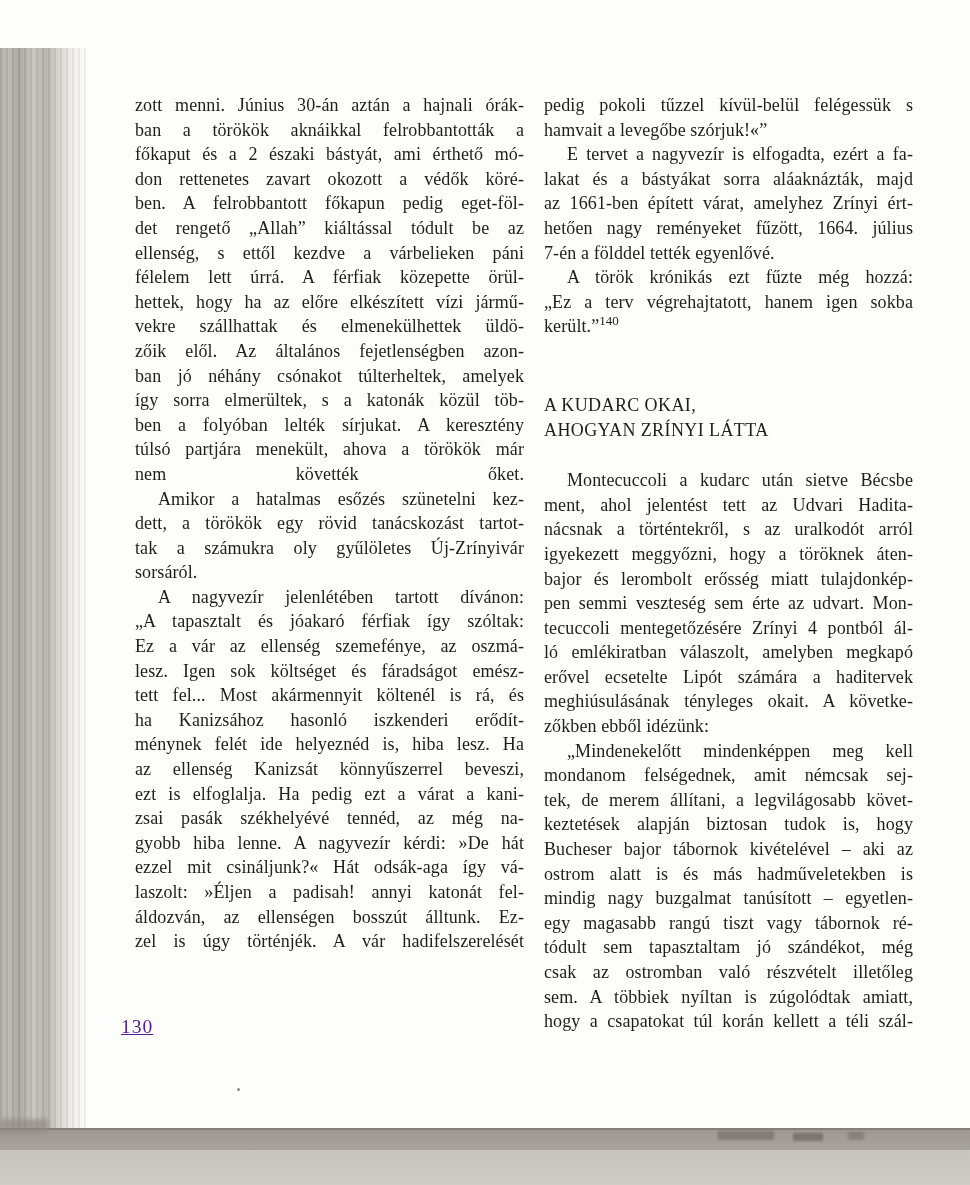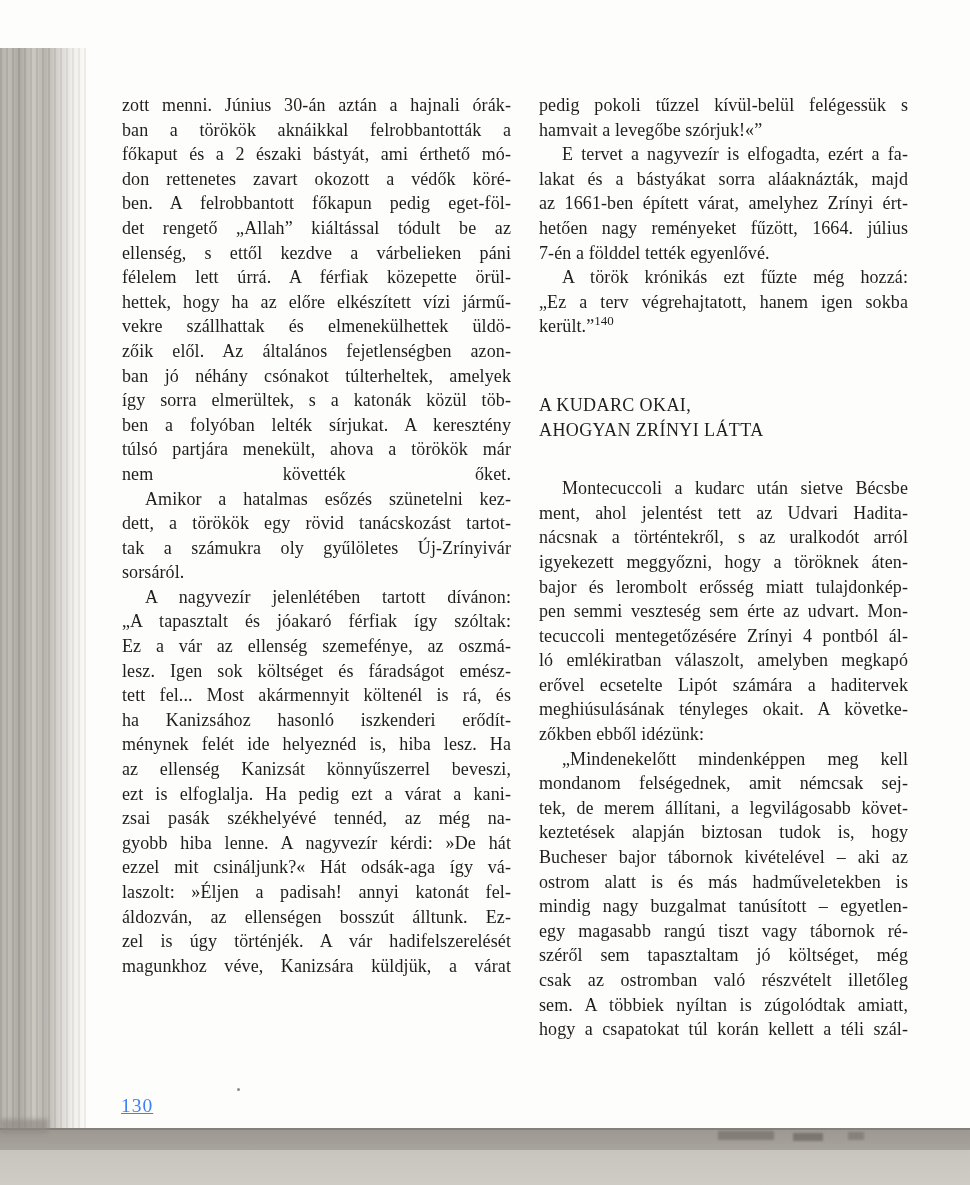--- a/index.html
+++ b/index.html
@@ -30,37 +30,37 @@
     background:linear-gradient(#c8c5bf,#cfccc6);
   }
   .corner-dark{position:absolute;left:0;top:1119px;width:48px;height:14px;background:#8f8a84;filter:blur(2px);opacity:.7;}
   .smudge{position:absolute;background:#57534d;filter:blur(1px);}
   .smudge.s1{left:718px;top:1131px;width:56px;height:9px;opacity:.40;}
   .smudge.s2{left:793px;top:1133px;width:30px;height:8px;opacity:.50;}
   .smudge.s3{left:848px;top:1132px;width:16px;height:8px;opacity:.35;}
 
   
   .content{
-    position:absolute;left:122px;top:93px;width:786px;
-    display:flex;gap:28px;
+    position:absolute;left:135px;top:93px;width:786px;
+    display:flex;gap:20px;
   }
   .column{font-size:18px;line-height:24.6px;}
   .column.left{width:389px;}
   .column.right{width:369px;}
   .block{margin:0;}
   .line{text-align:left;letter-spacing:0.1px;}
   .line.j{text-align:justify;text-align-last:justify;}
   .line.ind{padding-left:23px;}
-  .heading{margin-top:54px;margin-bottom:34px;}
+  .heading{margin-top:54px;margin-bottom:26px;}
   .heading .line{letter-spacing:0.4px;}
   sup{font-size:13px;line-height:0;vertical-align:super;letter-spacing:0;}
 
   .pagenum{
-    position:absolute;left:121px;top:1095px;
-    font-size:19.5px;letter-spacing:1px;color:#3b82f6;text-decoration:underline;
+    position:absolute;left:121px;top:1016px;
+    font-size:19.5px;letter-spacing:1px;color:#4c1d95;text-decoration:underline;
   }
   .speck{position:absolute;left:237px;top:1088px;width:3px;height:3px;border-radius:50%;background:#8a8a86;}
 </style>
 </head>
 <body>
 
 <div class="scan-page">
   <div class="binding-shadow"></div>
 
   <div class="content">
@@ -98,21 +98,20 @@
           <div class="line j">ha Kanizsához hasonló iszkenderi erődít-</div>
           <div class="line j">ménynek felét ide helyeznéd is, hiba lesz. Ha</div>
           <div class="line j">az ellenség Kanizsát könnyűszerrel beveszi,</div>
           <div class="line j">ezt is elfoglalja. Ha pedig ezt a várat a kani-</div>
           <div class="line j">zsai pasák székhelyévé tennéd, az még na-</div>
           <div class="line j">gyobb hiba lenne. A nagyvezír kérdi: »De hát</div>
           <div class="line j">ezzel mit csináljunk?« Hát odsák-aga így vá-</div>
           <div class="line j">laszolt: »Éljen a padisah! annyi katonát fel-</div>
           <div class="line j">áldozván, az ellenségen bosszút álltunk. Ez-</div>
           <div class="line j">zel is úgy történjék. A vár hadifelszerelését</div>
-          <div class="line j">magunkhoz véve, Kanizsára küldjük, a várat</div>
         </div>
       </div>
     <div class="column right">
         <div class="block">
           <div class="line j">pedig pokoli tűzzel kívül-belül felégessük s</div>
           <div class="line">hamvait a levegőbe szórjuk!«”</div>
         </div>
         <div class="block">
           <div class="line j ind">E tervet a nagyvezír is elfogadta, ezért a fa-</div>
           <div class="line j">lakat és a bástyákat sorra aláaknázták, majd</div>
@@ -144,21 +143,21 @@
         </div>
         <div class="block">
           <div class="line j ind">„Mindenekelőtt mindenképpen meg kell</div>
           <div class="line j">mondanom felségednek, amit némcsak sej-</div>
           <div class="line j">tek, de merem állítani, a legvilágosabb követ-</div>
           <div class="line j">keztetések alapján biztosan tudok is, hogy</div>
           <div class="line j">Bucheser bajor tábornok kivételével – aki az</div>
           <div class="line j">ostrom alatt is és más hadműveletekben is</div>
           <div class="line j">mindig nagy buzgalmat tanúsított – egyetlen-</div>
           <div class="line j">egy magasabb rangú tiszt vagy tábornok ré-</div>
-          <div class="line j">széről sem tapasztaltam jó költséget, még</div>
+          <div class="line j">tódult sem tapasztaltam jó szándékot, még</div>
           <div class="line j">csak az ostromban való részvételt illetőleg</div>
           <div class="line j">sem. A többiek nyíltan is zúgolódtak amiatt,</div>
           <div class="line j">hogy a csapatokat túl korán kellett a téli szál-</div>
         </div>
       </div>
   </div>
 
   <div class="pagenum">130</div>
   <div class="speck"></div>
 

